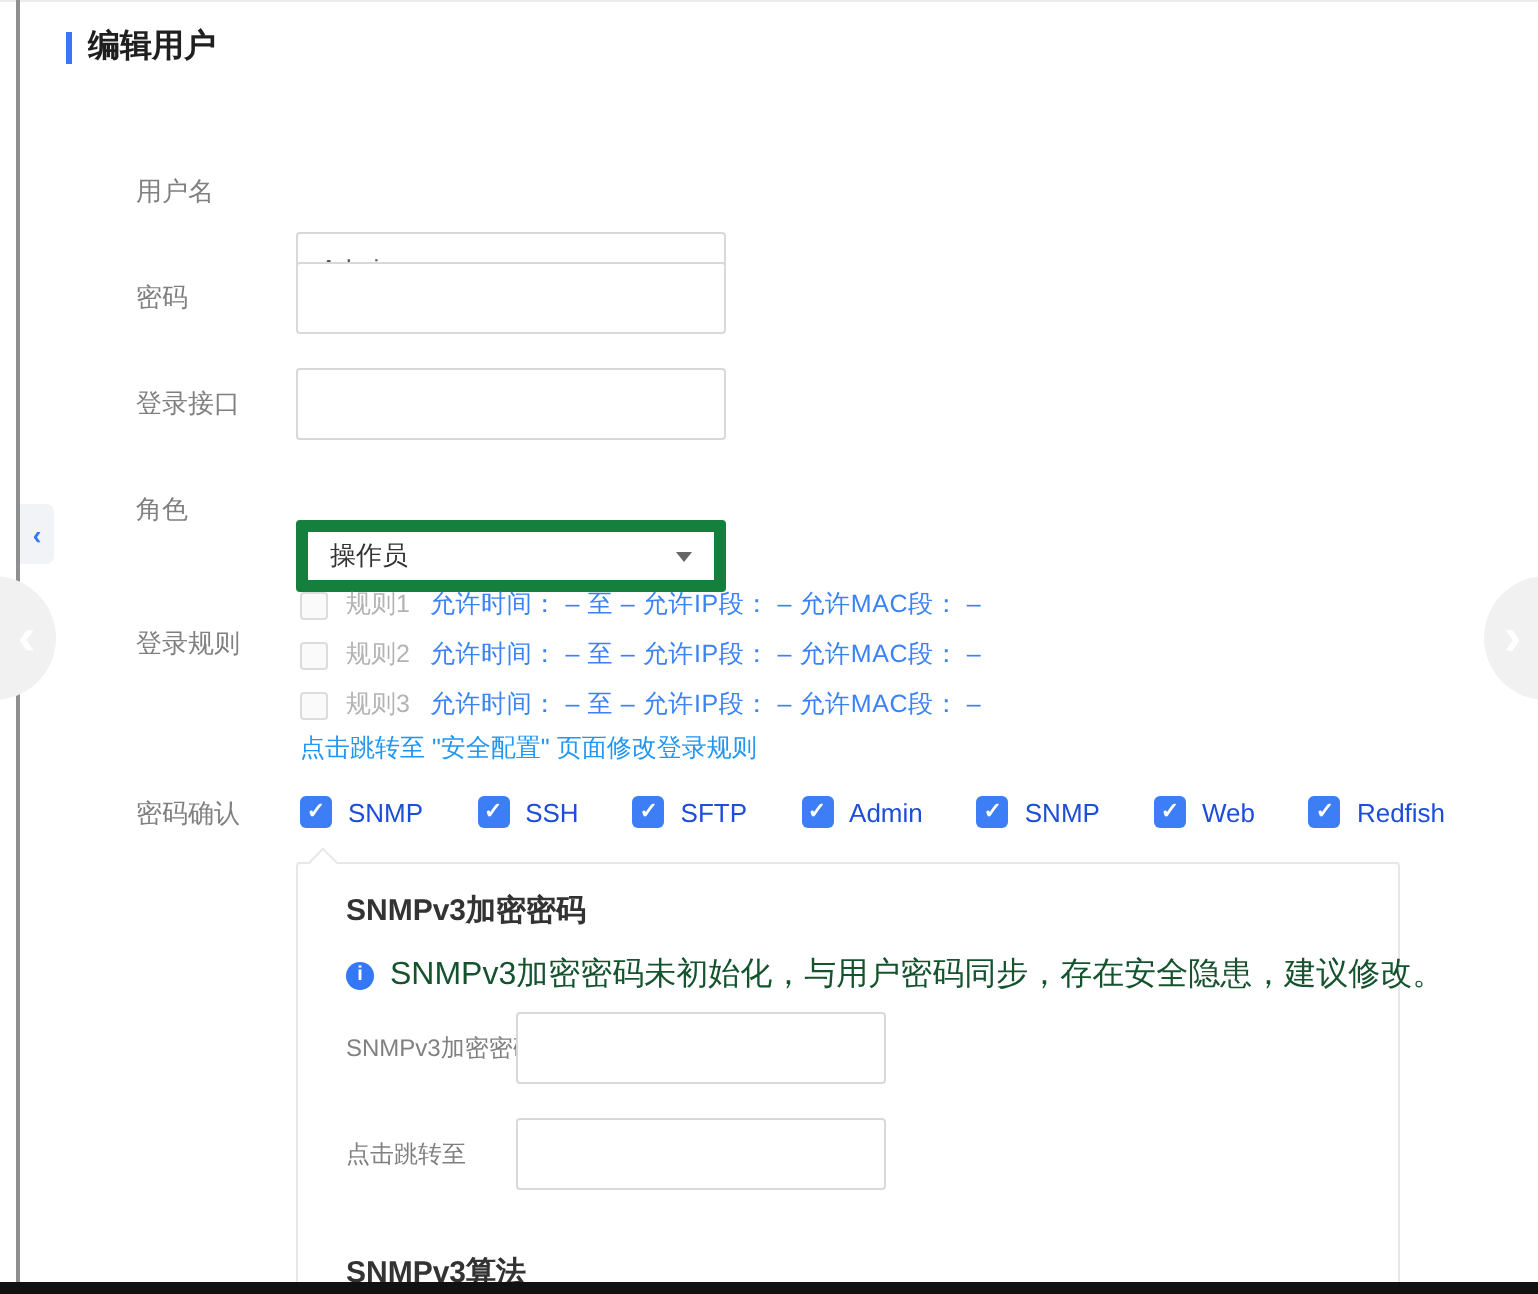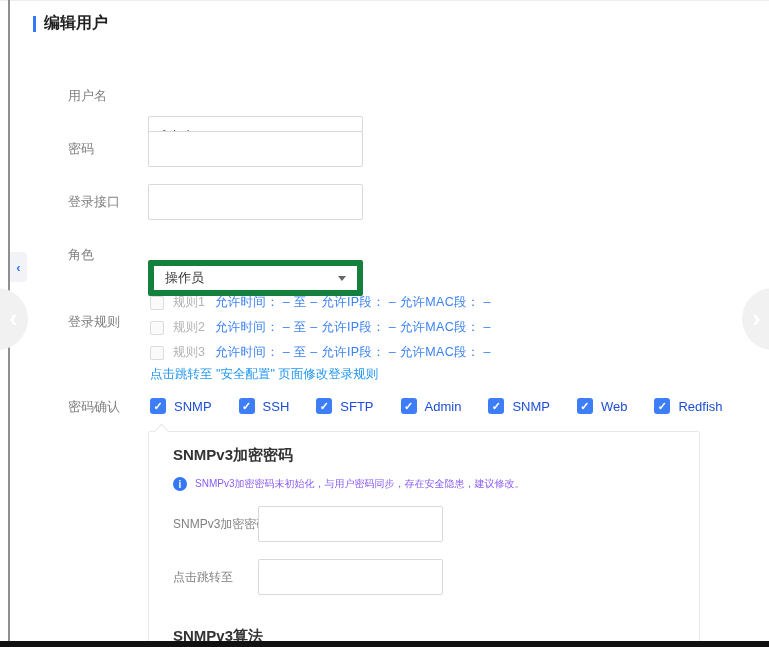--- a/index.html
+++ b/index.html
@@ -42,21 +42,21 @@
   .opt-label { font-size:13px; color:#1d4ed8; }
 
   
   .panel { position:absolute; left:148px; top:431px; width:552px; height:250px; border:1px solid #e7e7e7; border-radius:2px; background:#fff; }
   .panel-caret { position:absolute; left:156px; top:426px; width:11px; height:11px; background:#fff;
                  border-left:1px solid #e7e7e7; border-top:1px solid #e7e7e7; transform:rotate(45deg); z-index:2; }
   .panel-title { position:absolute; left:24px; top:14px; font-size:15px; font-weight:bold; color:#333; }
   .info-row { position:absolute; left:24px; top:45px; display:flex; align-items:center; gap:8px; }
   .info-icon { width:14px; height:14px; border-radius:50%; background:#3478f6; color:#fff; font-size:10px; font-weight:bold;
                display:flex; align-items:center; justify-content:center; flex:0 0 auto; }
-  .info-text { font-size:10px; color:#8b5cf6; white-space:nowrap; }
+  .info-text { font-size:16px; color:#14532d; white-space:nowrap; }
   .plabel { position:absolute; left:24px; height:36px; line-height:36px; font-size:12px; color:#808080; white-space:nowrap; }
   .pinput { position:absolute; left:109px; width:185px; height:36px; border:1px solid #d9d9d9; border-radius:2px;
             padding:0 10px; font-size:13px; color:#555; outline:none; font-family:inherit; }
   .algo-title { position:absolute; left:24px; top:195px; font-size:15px; font-weight:bold; color:#333; }
 
   
   .collapse-tab { position:absolute; left:10px; top:252px; width:17px; height:30px; background:#f1f3f7;
                   border-radius:0 4px 4px 0; display:flex; align-items:center; justify-content:center; cursor:pointer; z-index:3; }
   .collapse-tab span { color:#3478f6; font-size:13px; font-weight:bold; line-height:1; }
   .nav-circle { position:absolute; width:62px; height:62px; border-radius:50%; background:#f1f1f1; z-index:2; }

